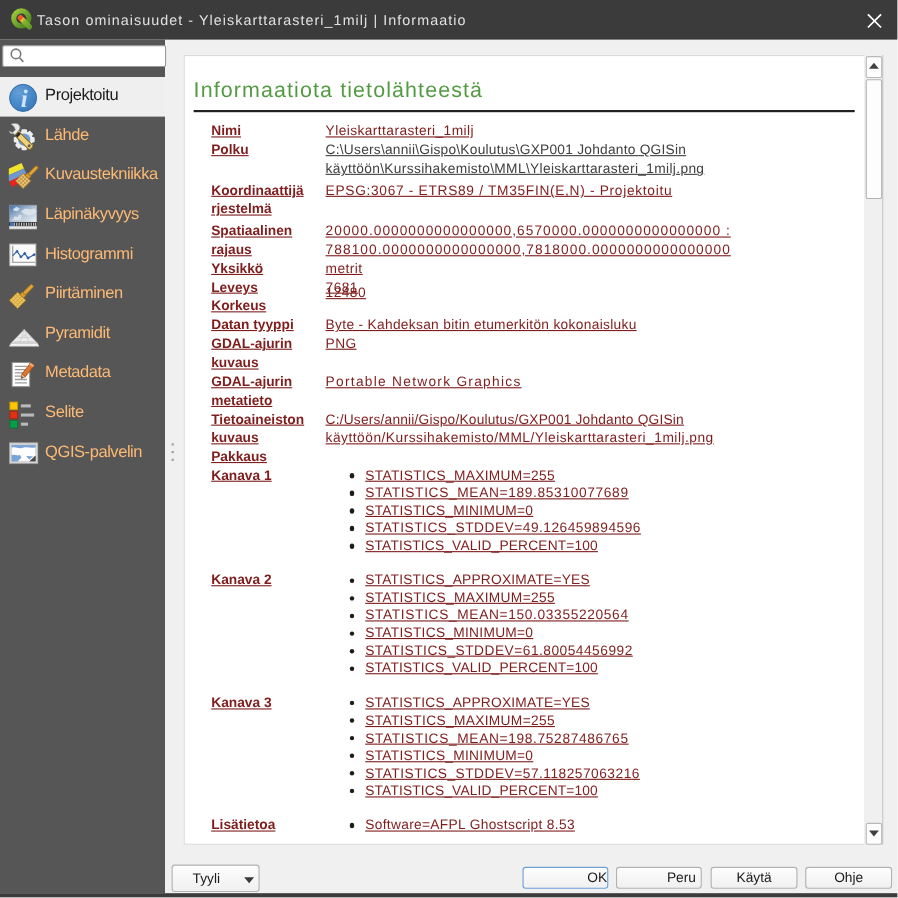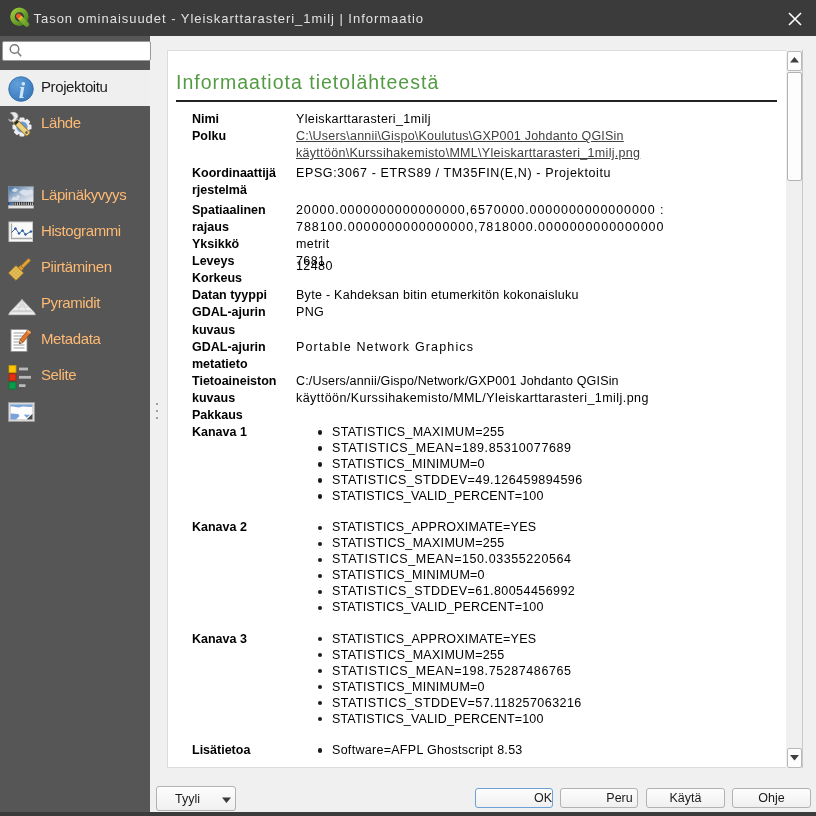--- a/index.html
+++ b/index.html
@@ -9,21 +9,21 @@
   #sidebar{position:absolute;left:0;top:36px;width:150px;height:776px;background:#565656;}
   #search{position:absolute;left:2px;top:5px;width:147px;height:18px;background:#fff;border:1px solid #9a9a9a;border-radius:2px;}
   .row{position:absolute;left:0;width:150px;height:36px;}
   .row .lab{position:absolute;left:41px;top:0;height:36px;line-height:34.5px;font-size:15px;letter-spacing:-0.4px;color:#fdba74;white-space:nowrap;}
   .row.sel{background:#efefef;}
   .row.sel .lab{color:#1c1c1c;}
   .row svg{position:absolute;left:8px;top:6px;}
   #content{position:absolute;left:167px;top:50px;width:620px;height:718px;background:#ffffff;border:1px solid #dcdcdc;box-sizing:border-box;}
   #heading{position:absolute;left:176px;top:70.5px;font-size:19.5px;letter-spacing:1px;color:#539b43;}
   #hrline{position:absolute;left:176px;top:100px;width:601px;height:2px;background:#222;}
-  .ln{position:absolute;font-size:12.5px;line-height:17px;color:#000000;white-space:pre;}
+  .ln{position:absolute;font-size:12.5px;line-height:17px;color:#7f1d1d;white-space:pre;text-decoration:underline;}
   .lb{font-weight:bold;left:192px;}
   .vl{left:296px;}
   .lnk{color:#404040;text-decoration:underline;}
   .bt{left:332px;}
   .dot{position:absolute;left:318px;width:4.4px;height:4.4px;border-radius:50%;background:#1b1b1b;}
   
   #sbtrack{position:absolute;left:786px;top:50px;width:16px;height:718px;background:#f0f0f0;border-right:1px solid #c8c8c8;}
   #sbthumb{position:absolute;left:787px;top:72px;width:13px;height:107px;background:#fdfdfd;border:1px solid #b3b3b3;border-radius:2px;}
   
   .btn{position:absolute;top:788px;height:20px;background:linear-gradient(#fdfdfd,#f0f0f0);border:1px solid #b2b2b2;border-radius:3px;box-sizing:border-box;text-align:center;font-size:12.5px;color:#1a1a1a;line-height:19px;}
@@ -88,20 +88,36 @@
     <circle cx="14" cy="15" r="5.6" fill="#6f9bd3"></circle>
     <path d="M2 1 C5 -1 9 0 10 3 C10.5 5 9.5 6.5 8 7.5 L10 10 L7 12.5 L4.5 9.5 C2.5 10 0.8 9 0.3 7 L3.5 8.5 L6 6 L4.5 2.8 Z" fill="#e9e9e9" stroke="#8f8f8f" stroke-width="0.7"></path>
     <g transform="translate(7.2,9.2) rotate(45)">
       <rect x="0" y="-2.6" width="19" height="5.2" rx="1.6" fill="#ecd27c" stroke="#8a6a1c" stroke-width="0.9"></rect>
       <rect x="0.5" y="-2.2" width="2.6" height="4.4" fill="#2a2a2a"></rect>
       <circle cx="16" cy="0" r="1.3" fill="#555"></circle>
     </g>
   </svg>
       <span class="lab">Lähde</span>
     </div>
+  <div class="row" style="top:106px">
+      <svg width="28" height="28" viewBox="0 0 28 28">
+    <g transform="rotate(-24 2 13)">
+      <rect x="-1" y="5.2" width="17" height="5.4" fill="#f0e42c"></rect>
+      <rect x="-1" y="10.6" width="17" height="5.4" fill="#7198cc"></rect>
+      <rect x="-1" y="16" width="17" height="5.4" fill="#ea2222"></rect>
+    </g>
+    <g transform="translate(13,16.5) rotate(-45)">
+      <rect x="-4.9" y="-4.9" width="9.8" height="9.8" fill="#e7c27a" stroke="#a5791f" stroke-width="0.8"></rect>
+      <path d="M-4.9 -2.4 H4.9 M-4.9 0 H4.9 M-4.9 2.4 H4.9 M-2.4 -4.9 V4.9 M0 -4.9 V4.9 M2.4 -4.9 V4.9" stroke="#b98f33" stroke-width="0.7"></path>
+      <rect x="4.9" y="-2.1" width="3" height="4.2" fill="#d89a2e" stroke="#a5791f" stroke-width="0.7"></rect>
+      <rect x="7.9" y="-1.5" width="10.5" height="3" rx="1.3" fill="#e2a335" stroke="#a5791f" stroke-width="0.7"></rect>
+    </g>
+  </svg>
+      <span class="lab">Kuvaustekniikka</span>
+    </div>
   <div class="row" style="top:142px">
       <svg width="26" height="26" viewBox="0 0 26 26">
     <defs>
           <linearGradient id="glt" x1="0" y1="0" x2="1" y2="1">
       <stop offset="0" stop-color="#3f6fa6"></stop>
             <stop offset="0.45" stop-color="#a8bacf"></stop>
             <stop offset="1" stop-color="#f0f3f6"></stop>
     </linearGradient>
         </defs>
     <rect x="0.5" y="2.5" width="25" height="15.5" fill="url(#glt)" stroke="#8a97a8" stroke-width="0.6"></rect>
@@ -181,20 +197,21 @@
   <div class="row" style="top:358px">
       <svg width="27" height="26" viewBox="0 0 27 26">
     <rect x="0.5" y="2.5" width="26" height="19" fill="#d9d9d9" stroke="#9a9a9a" stroke-width="0.8"></rect>
     <rect x="2.5" y="4.5" width="22" height="15" fill="#fdfdfd" stroke="#c2c2c2" stroke-width="0.5"></rect>
     <path d="M2.5 7 C6 5.5 9 8.5 13 7 C17 5.5 20 8 24.5 6.5 L24.5 4.5 L2.5 4.5 Z" fill="#7aa3d8"></path>
     <path d="M2.5 14 C5 12.5 8 15 10 13.5 L11.5 16 L8 19.5 L2.5 19.5 Z" fill="#7aa3d8"></path>
     <path d="M16 15 C18 13.8 20 15.5 22 14.5 L22.5 17 L19 18 Z" fill="#7aa3d8"></path>
     <polygon points="17,19.5 24.5,19.5 24.5,12.5" fill="#ffffff"></polygon>
     <polygon points="18.5,19.5 24.5,19.5 24.5,13.8" fill="#4a4a4a"></polygon>
   </svg>
+      <span class="lab">QGIS-palvelin</span>
     </div>
 </div>
 
 <div id="content"></div>
 <div id="heading">Informaatiota tietolähteestä</div>
 <div id="hrline"></div>
 
 <div id="lines" style="position:absolute;left:0;top:0.8px;width:0;height:0">
 <div class="ln lb" style="top:110.5px">Nimi</div>
 <div class="ln vl" style="top:110.5px;letter-spacing:0.38px">Yleiskarttarasteri_1milj</div>
@@ -216,21 +233,21 @@
 <div class="ln vl" style="top:257px;letter-spacing:0.4px">12480</div>
 <div class="ln lb" style="top:286.6px">Datan tyyppi</div>
 <div class="ln vl" style="top:286.6px;letter-spacing:0.28px">Byte - Kahdeksan bitin etumerkitön kokonaisluku</div>
 <div class="ln lb" style="top:303.7px">GDAL-ajurin</div>
 <div class="ln vl" style="top:303.7px;letter-spacing:0.35px">PNG</div>
 <div class="ln lb" style="top:320.8px">kuvaus</div>
 <div class="ln lb" style="top:337.9px">GDAL-ajurin</div>
 <div class="ln vl" style="top:337.9px;letter-spacing:1.15px">Portable Network Graphics</div>
 <div class="ln lb" style="top:355.0px">metatieto</div>
 <div class="ln lb" style="top:372.1px">Tietoaineiston</div>
-<div class="ln vl" style="top:372.1px;letter-spacing:0.17px">C:/Users/annii/Gispo/Network/GXP001 Johdanto QGISin</div>
+<div class="ln vl" style="top:372.1px;letter-spacing:0.17px">C:/Users/annii/Gispo/Koulutus/GXP001 Johdanto QGISin</div>
 <div class="ln lb" style="top:389.2px">kuvaus</div>
 <div class="ln vl" style="top:389.2px;letter-spacing:0.45px">käyttöön/Kurssihakemisto/MML/Yleiskarttarasteri_1milj.png</div>
 <div class="ln lb" style="top:406.3px">Pakkaus</div>
 <div class="ln lb" style="top:423.4px">Kanava 1</div>
 <div class="dot" style="top:429.7px"></div>
 <div class="ln bt" style="top:423.4px;letter-spacing:0.3px">STATISTICS_MAXIMUM=255</div>
 <div class="dot" style="top:445.7px"></div>
 <div class="ln bt" style="top:439.4px;letter-spacing:0.58px">STATISTICS_MEAN=189.85310077689</div>
 <div class="dot" style="top:461.7px"></div>
 <div class="ln bt" style="top:455.4px;letter-spacing:0.25px">STATISTICS_MINIMUM=0</div>

